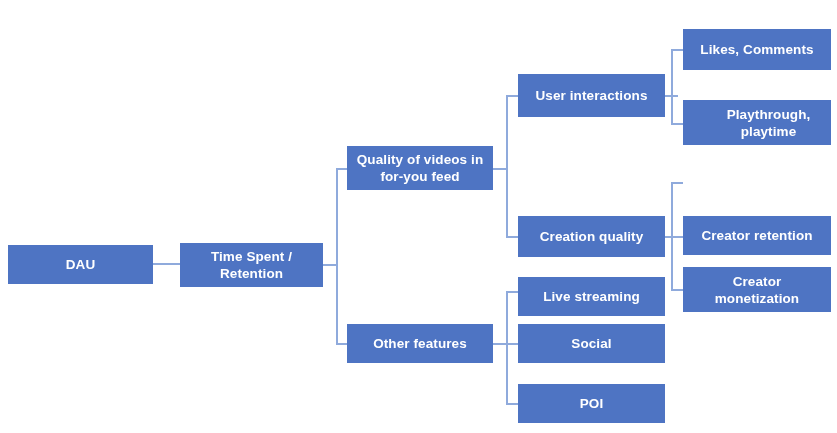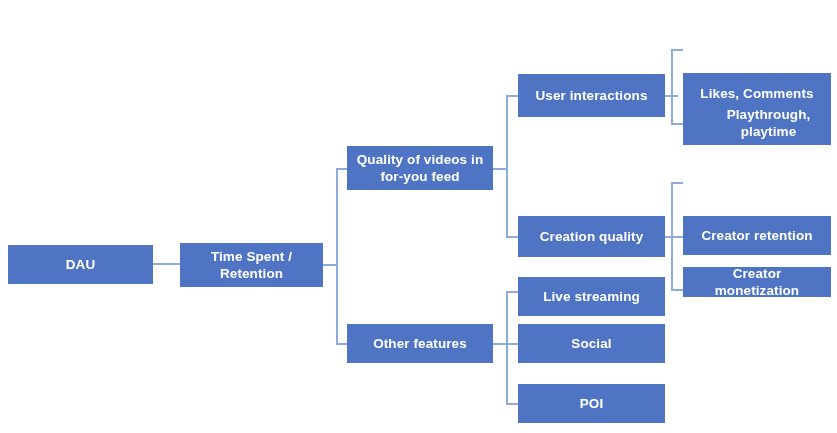--- a/index.html
+++ b/index.html
@@ -111,36 +111,36 @@
   </div>
 
   <div class="node" style="left:518px; top:324px; width:147px; height:39px;">
     <span>Social</span>
   </div>
 
   <div class="node" style="left:518px; top:384px; width:147px; height:39px;">
     <span>POI</span>
   </div>
 
-  <div class="node" style="left:683px; top:29px; width:148px; height:41px;margin-top:44px;">
+  <div class="node" style="left:683px; top:29px; width:148px; height:41px;">
     <span>Likes, Comments</span>
   </div>
 
   <div class="node" style="left:683px; top:100px; width:148px; height:45px;padding-left:27px;">
     <span>
       <span>Playthrough,</span><br>
       <span>playtime</span>
     </span>
   </div>
 
 
   <div class="node" style="left:683px; top:216px; width:148px; height:39px;">
     <span>Creator retention</span>
   </div>
 
-  <div class="node" style="left:683px; top:267px; width:148px; height:30px;">
+  <div class="node" style="left:683px; top:267px; width:148px; height:45px;">
     <span>
       <span>Creator</span><br>
       <span>monetization</span>
     </span>
   </div>
 
 </div>
 
 </body></html>

